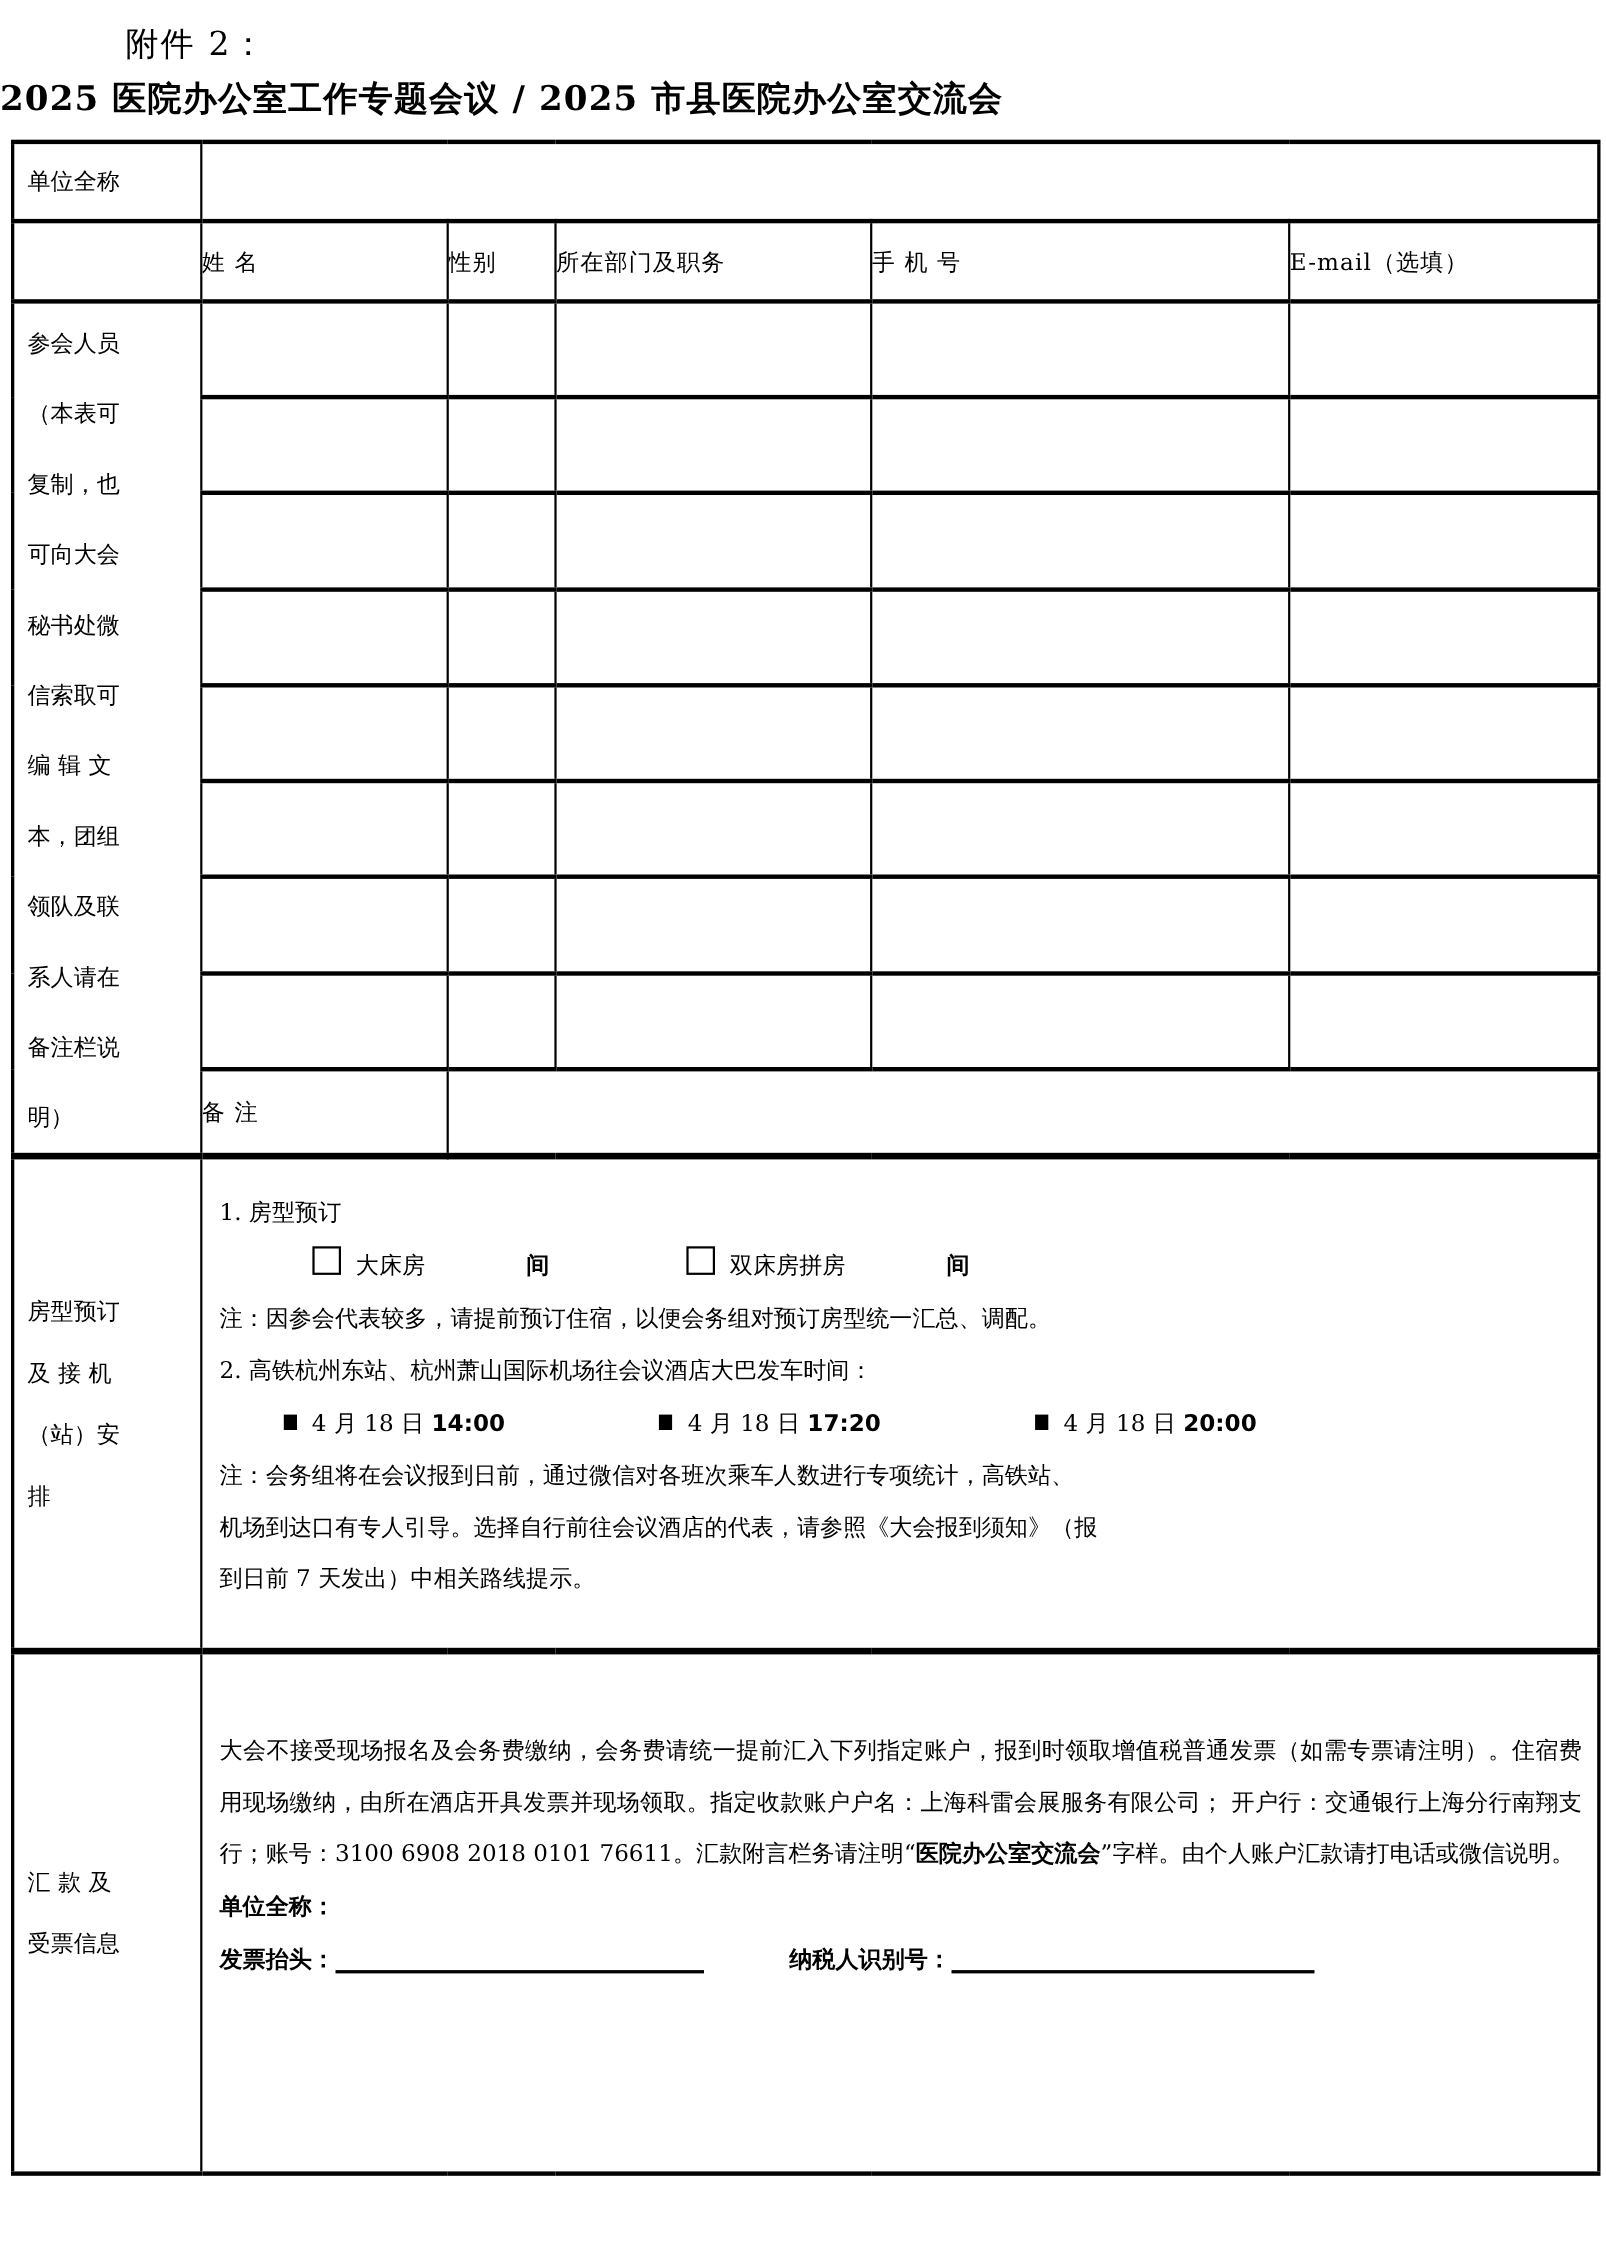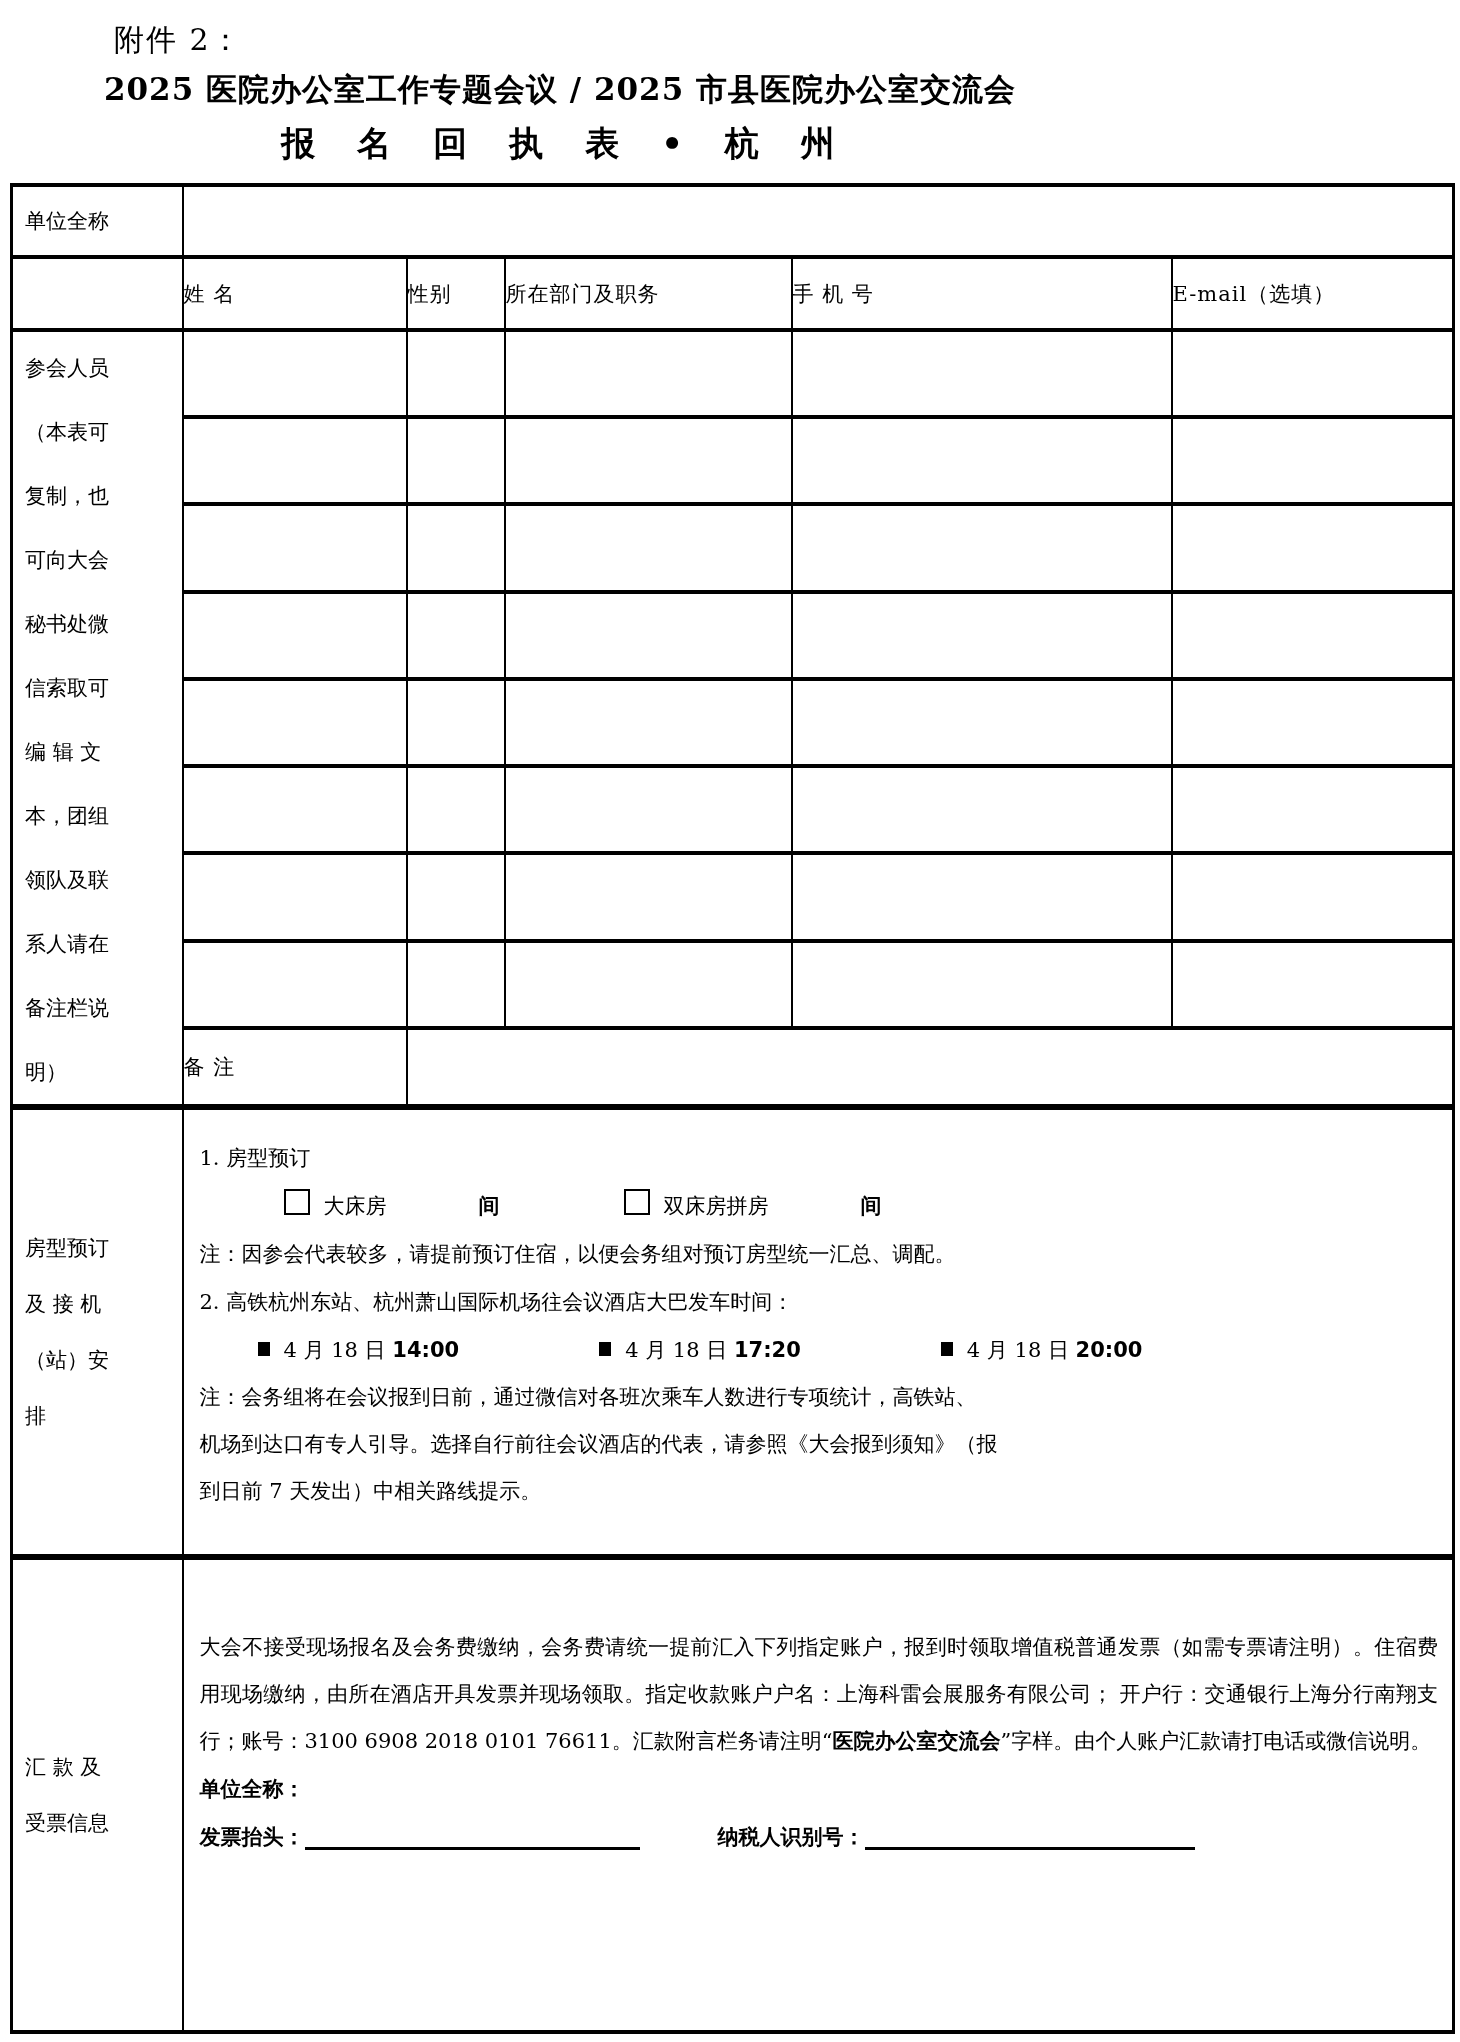--- a/index.html
+++ b/index.html
@@ -2,21 +2,21 @@
 <html><head>
 <meta charset="utf-8">
 <style>
   html,body { margin:0; padding:0; }
   body {
     width:1460px; height:2042px; background:#ffffff; color:#000;
     font-family:"DejaVu Serif","Liberation Serif",serif;
     position:relative; overflow:hidden;
   }
   .attachment { margin:20px 0 0 114px; font-size:30px; letter-spacing:2px; }
-  .titles { width:1120px; text-align:center; }
+  .titles { width:1120px; text-align:left; }
   .title1 { margin-top:8px; font-size:31px; font-weight:bold; letter-spacing:1px; }
   .title2 { margin-top:10px; font-size:34px; font-weight:bold; letter-spacing:4px; }
 
   table.form {
     border-collapse:collapse; table-layout:fixed;
     width:1442px; margin:16px 0 0 10px;
     border:3px solid #000;
   }
   td {
     border:2px solid #000;
@@ -67,21 +67,20 @@
   .b1 { width:335px; margin-right:78px; }
   .b2 { width:330px; }
 </style>
 </head>
 <body>
 
 <div class="attachment">附件 2：</div>
 
 <div class="titles">
   <div class="title1">2025 医院办公室工作专题会议 / 2025 市县医院办公室交流会</div>
-  <div class="title2">报　名　回　执　表　•　杭　州</div>
 </div>
 
 <table class="form">
   <colgroup>
     <col style="width:171px">
     <col style="width:224px">
     <col style="width:98px">
     <col style="width:287px">
     <col style="width:380px">
     <col style="width:282px">

